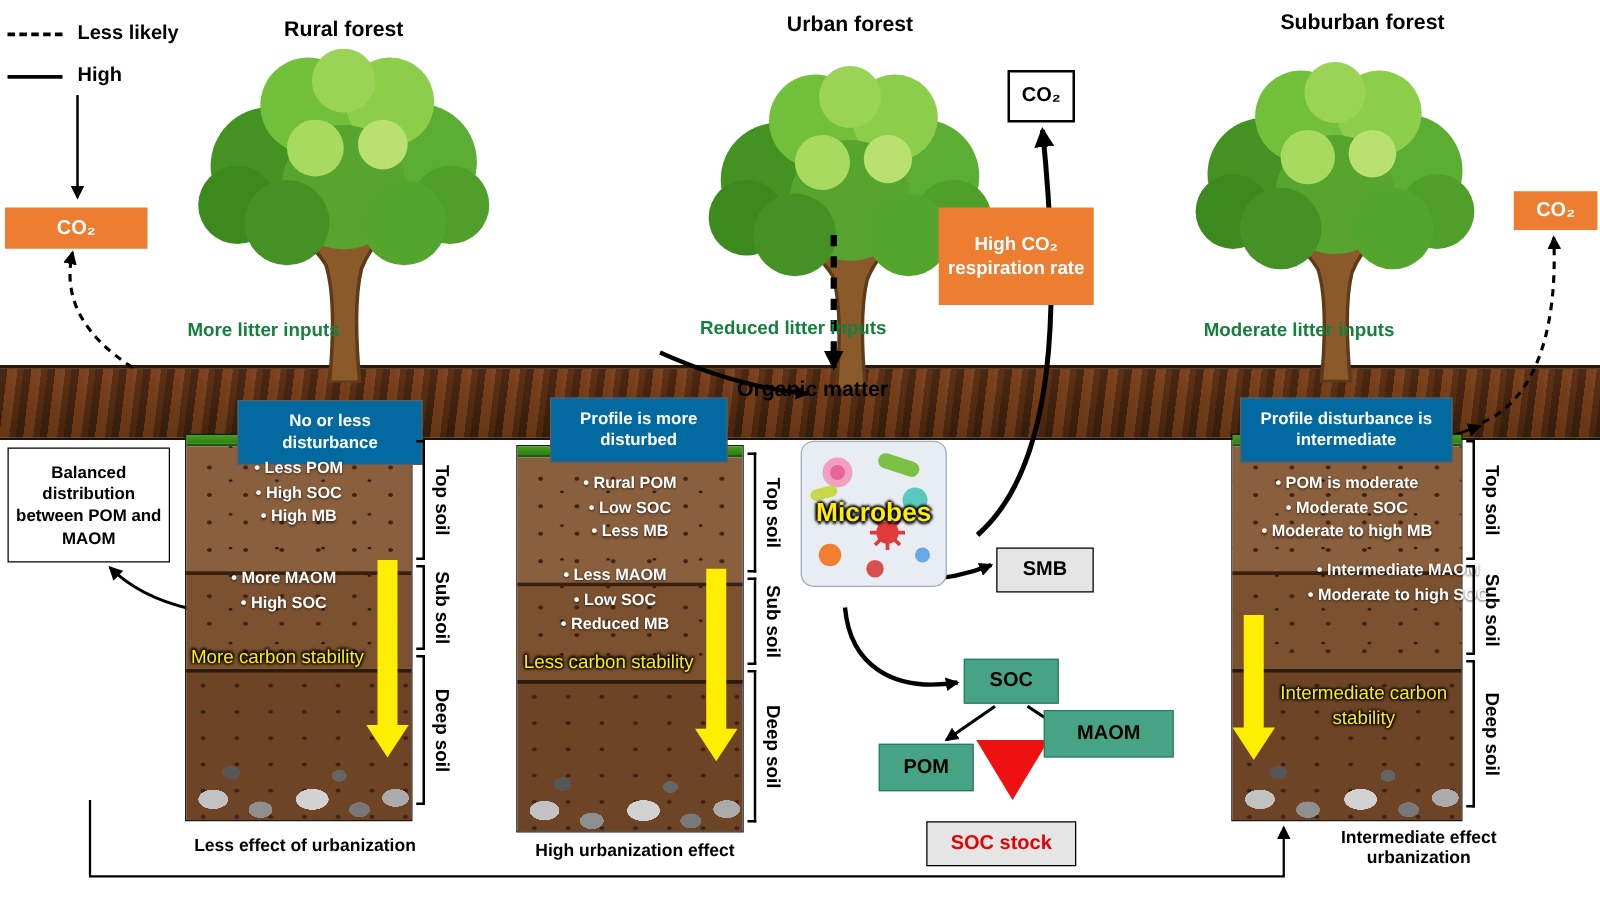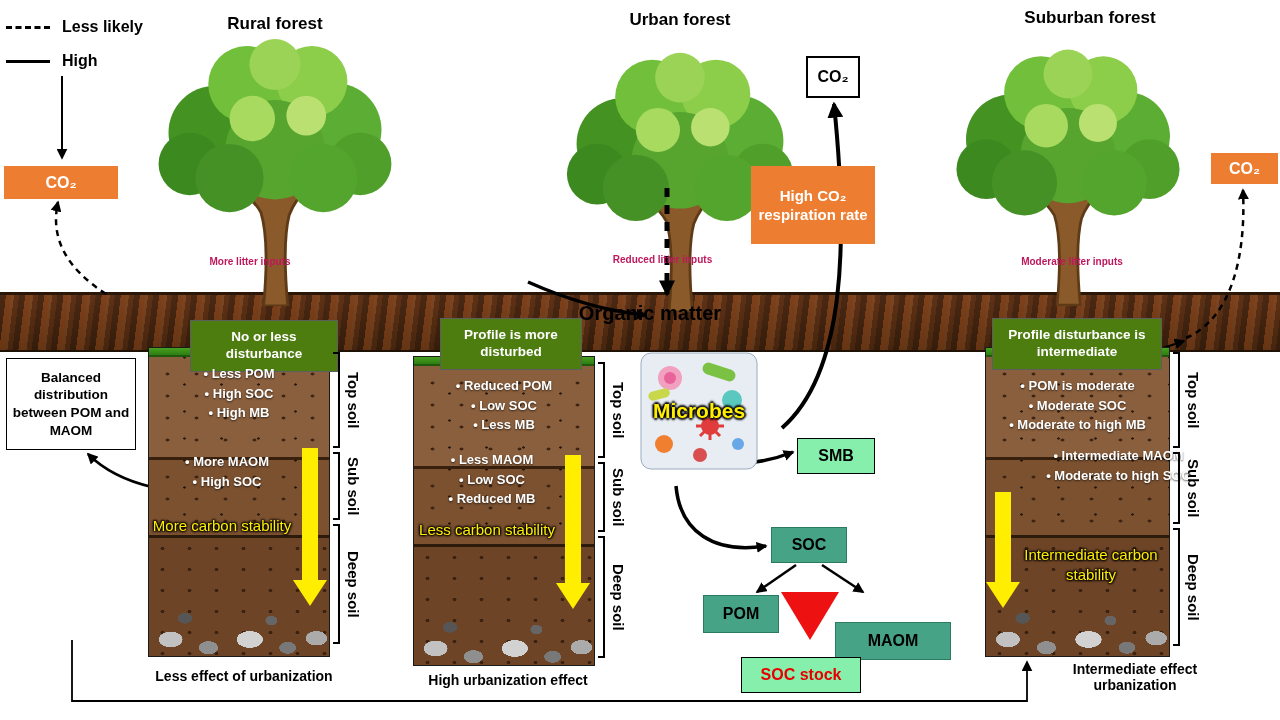--- a/index.html
+++ b/index.html
@@ -7,30 +7,30 @@
   #canvas { position:relative; width:1280px; height:720px; background:#fff; overflow:hidden; }
   .abs { position:absolute; }
 
   
   #legend { left:6px; top:10px; z-index:7; }
   .legend-row { display:flex; align-items:center; height:34px; font-weight:bold; font-size:16px; color:#000; }
   .dash-sample { width:44px; border-top:3px dashed #000; margin-right:12px; }
   .solid-sample { width:44px; border-top:3px solid #000; margin-right:12px; }
 
   .sect-title { position:absolute; font-weight:bold; font-size:17px; color:#000; text-align:center; z-index:7; }
-  .litter-label { position:absolute; font-weight:bold; font-size:10px; color:#be185d; text-align:center; z-index:7; }
+  .litter-label { position:absolute; font-weight:bold; font-size:15px; color:#15803d; text-align:left; z-index:7; }
   .caption { position:absolute; font-weight:bold; font-size:14px; color:#000; text-align:center; z-index:7; }
 
   
   #band { position:absolute; left:0; top:292px; width:1280px; height:60px; z-index:1;
     background:
       repeating-linear-gradient(97deg, rgba(0,0,0,.30) 0 6px, rgba(170,80,25,.30) 6px 11px, rgba(255,160,80,.12) 11px 14px, rgba(60,25,5,.25) 14px 19px),
       linear-gradient(#6b3a1c, #4a2810);
     border-top:3px solid #2a1708; border-bottom:2px solid #201105; }
-  #organic-label { position:absolute; left:555px; top:302px; width:190px; text-align:center; font-weight:bold; font-size:20px; color:#000; z-index:7; }
+  #organic-label { position:absolute; left:555px; top:302px; width:190px; text-align:center; font-weight:bold; font-size:17px; color:#000; z-index:7; }
 
   
   .co2-orange { position:absolute; background:#ED7D31; color:#fff; font-weight:bold; font-size:16px; display:flex; align-items:center; justify-content:center; z-index:6; }
   .co2-white { position:absolute; background:#fff; border:2px solid #000; color:#000; font-weight:bold; font-size:16px; display:flex; align-items:center; justify-content:center; z-index:6; }
   #resp-box { position:absolute; left:751px; top:166px; width:124px; height:78px; background:#ED7D31; color:#fff; font-weight:bold; font-size:15px; line-height:1.3; text-align:center; display:flex; align-items:center; justify-content:center; padding:4px; z-index:6; }
 
   
   .soilcol { position:absolute; width:182px; z-index:4; border:1px solid #1a1a1a; display:flex; flex-direction:column; }
   .grass { height:9px; background:linear-gradient(#46a01f,#2e7d13); border-bottom:2px solid #1e5a0c; }
   .layer { width:100%; }
@@ -43,42 +43,42 @@
       radial-gradient(ellipse 20px 13px at 12% 86%, #c2c2c2 59%, transparent 60%),
       radial-gradient(ellipse 16px 11px at 33% 93%, #8f8f8f 59%, transparent 60%),
       radial-gradient(ellipse 22px 14px at 56% 86%, #d2d2d2 59%, transparent 60%),
       radial-gradient(ellipse 14px 10px at 77% 93%, #787878 59%, transparent 60%),
       radial-gradient(ellipse 18px 12px at 93% 85%, #ababab 59%, transparent 60%),
       radial-gradient(ellipse 12px 9px at 20% 68%, #565656 59%, transparent 60%),
       radial-gradient(ellipse 10px 8px at 68% 70%, #666 59%, transparent 60%),
       radial-gradient(#3a2110 1.6px, transparent 2.3px);
     background-size:auto,auto,auto,auto,auto,auto,auto,27px 21px; }
 
-  .ghead { position:absolute; background:#4d7c0f; border:1px solid #5e5e5e; color:#fff; font-weight:bold; font-size:13.5px; line-height:1.25; text-align:center; display:flex; align-items:center; justify-content:center; padding:3px 6px; z-index:6; }
+  .ghead { position:absolute; background:#0369a1; border:1px solid #5e5e5e; color:#fff; font-weight:bold; font-size:13.5px; line-height:1.25; text-align:center; display:flex; align-items:center; justify-content:center; padding:3px 6px; z-index:6; }
 
   .blist { position:absolute; list-style:none; color:#fff; font-weight:bold; font-size:13px; line-height:1.5; text-align:center; z-index:6; text-shadow:0 1px 2px rgba(0,0,0,.65); }
   .blist li::before { content:"• "; }
   .stab { position:absolute; color:#ffee00; font-weight:normal; font-size:15px; line-height:1.3; text-align:center; z-index:6;
           text-shadow:1px 1px 2px #000, -1px -1px 2px #000, 1px -1px 2px #000, -1px 1px 2px #000; }
 
   
   .yarrow { position:absolute; width:34px; z-index:5; }
   .yarrow .shaft { position:absolute; left:9px; top:0; width:16px; background:#ffee00; }
   .yarrow .head { position:absolute; left:0; width:0; height:0; border-left:17px solid transparent; border-right:17px solid transparent; border-top:26px solid #ffee00; }
 
   
   .bracket { position:absolute; width:7px; border-top:2px solid #000; border-right:2px solid #000; border-bottom:2px solid #000; z-index:6; }
   .vlabel { position:absolute; writing-mode:vertical-rl; font-weight:bold; font-size:15px; color:#000; z-index:6; display:flex; align-items:center; justify-content:center; width:20px; }
 
   
   .white-box { position:absolute; background:#fff; border:1.5px solid #000; color:#000; font-weight:bold; font-size:13.5px; line-height:1.3; text-align:center; display:flex; align-items:center; justify-content:center; padding:5px; z-index:7; }
 
   
   .flow-box { position:absolute; display:flex; align-items:center; justify-content:center; font-weight:bold; font-size:16px; z-index:7; }
-  .ybox { background:#86efac; border:1.5px solid #000; color:#000; }
+  .ybox { background:#e5e5e5; border:1.5px solid #000; color:#000; }
   .tbox { background:#46A386; border:1px solid #2c7a60; color:#000; }
   #soc-stock { color:#e80000; }
   #soc-triangle { position:absolute; left:781px; top:592px; width:0; height:0; border-left:29px solid transparent; border-right:29px solid transparent; border-top:48px solid #ee1111; z-index:5; }
   #microbes-label { position:absolute; left:632px; top:399px; width:134px; text-align:center; font-weight:bold; font-size:21px; color:#ffee00; z-index:7;
     text-shadow:2px 0 2px #000, -2px 0 2px #000, 0 2px 2px #000, 0 -2px 2px #000; }
 
   svg.tree { position:absolute; z-index:2; }
   #arrows { position:absolute; left:0; top:0; z-index:3; }
   #microbes-art { position:absolute; z-index:4; }
 </style>
@@ -199,21 +199,21 @@
     <li>High SOC</li>
     <li>High MB</li>
   </ul>
   <ul class="blist" style="left:152px;top:452px;width:150px">
     <li>More MAOM</li>
     <li>High SOC</li>
   </ul>
   <div class="stab" style="left:152px;top:516px;width:140px">More carbon stability</div>
 
   <ul class="blist" style="left:417px;top:376px;width:174px">
-    <li>Reduced POM</li>
+    <li>Rural POM</li>
     <li>Low SOC</li>
     <li>Less MB</li>
   </ul>
   <ul class="blist" style="left:417px;top:450px;width:150px">
     <li>Less MAOM</li>
     <li>Low SOC</li>
     <li>Reduced MB</li>
   </ul>
   <div class="stab" style="left:417px;top:520px;width:140px">Less carbon stability</div>
 
@@ -278,21 +278,21 @@
       <path d="M70,60 v8 M70,80 v8 M56,74 h8 M76,74 h8 M60,64 l6,6 M80,64 l-6,6 M60,84 l6,-6 M80,84 l-6,-6"></path>
     </g>
     <circle cx="98" cy="92" r="6" fill="#68a8e8"></circle>
     <rect x="8" y="38" width="22" height="9" rx="4.5" fill="#c9d84a" transform="rotate(-15 19 42)"></rect>
   </svg>
   <div id="microbes-label">Microbes</div>
 
   <div class="flow-box ybox" style="left:797px;top:438px;width:78px;height:36px">SMB</div>
   <div class="flow-box tbox" style="left:771px;top:527px;width:76px;height:36px">SOC</div>
   <div class="flow-box tbox" style="left:703px;top:595px;width:76px;height:38px">POM</div>
-  <div class="flow-box tbox" style="left:835px;top:622px;width:116px;height:38px">MAOM</div>
+  <div class="flow-box tbox" style="left:835px;top:568px;width:104px;height:38px">MAOM</div>
   <div id="soc-triangle"></div>
   <div class="flow-box ybox" id="soc-stock" style="left:741px;top:657px;width:120px;height:36px">SOC stock</div>
 
   <div class="caption" style="left:138px;top:668px;width:212px">Less effect of urbanization</div>
   <div class="caption" style="left:402px;top:672px;width:212px">High urbanization effect</div>
   <div class="caption" style="left:1045px;top:661px;width:180px">Intermediate effect urbanization</div>
 
 </div>
 
 </body></html>

